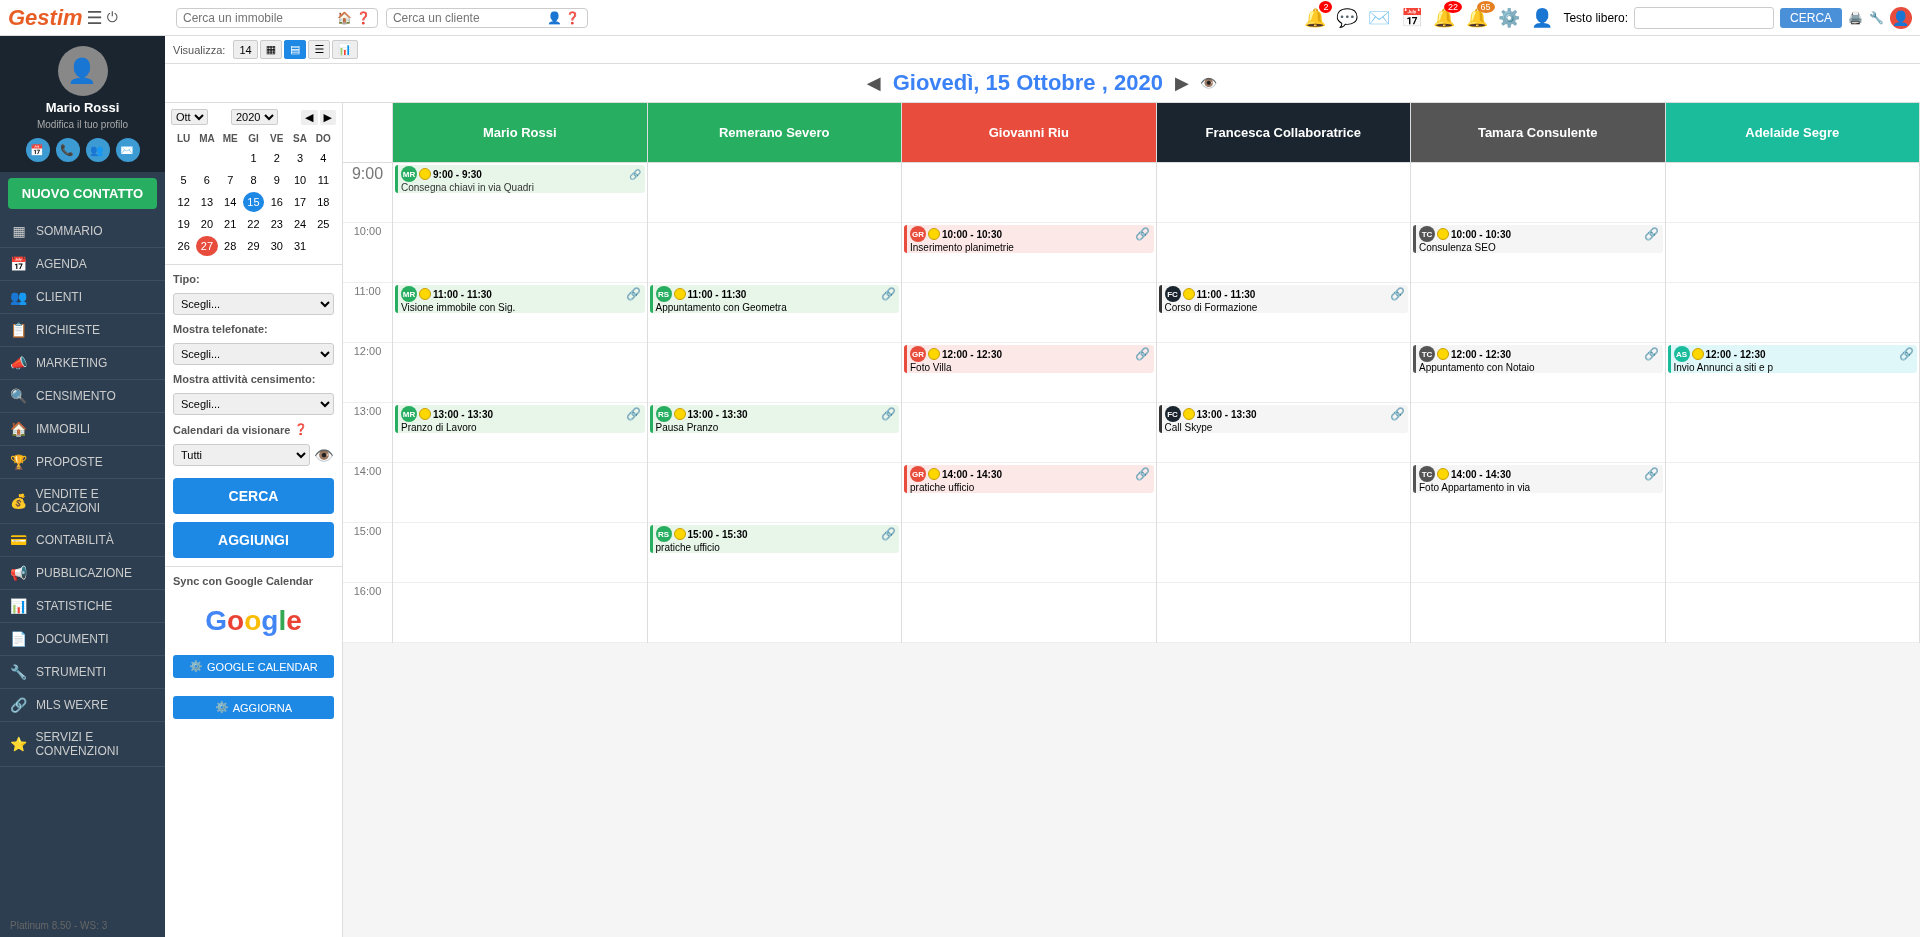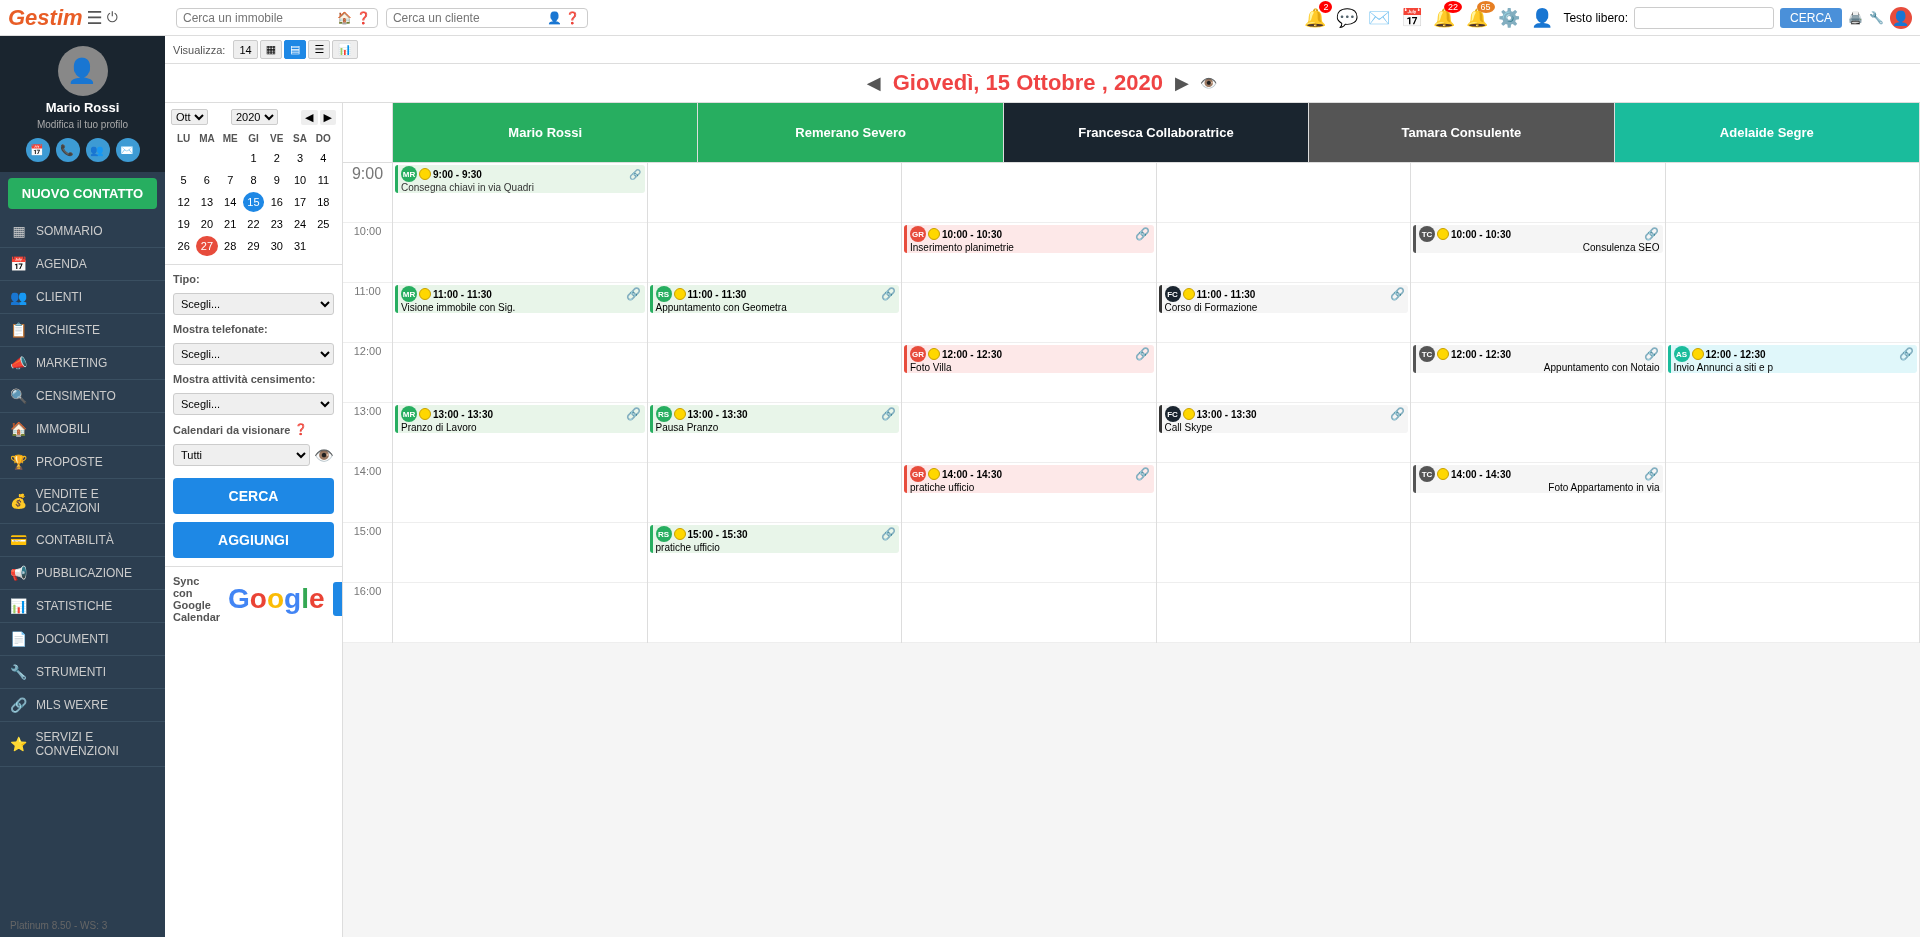--- a/index.html
+++ b/index.html
@@ -36,42 +36,42 @@
     .sidebar-item { padding: 8px 10px; display: flex; align-items: center; gap: 8px; cursor: pointer; font-size: 12px; color: #ccc; border-bottom: 1px solid #3a4f61; }
     .sidebar-item .s-icon { font-size: 14px; width: 18px; text-align: center; }
     .sidebar-version { padding: 6px 10px; font-size: 10px; color: #666; margin-top: auto; }
 
     
     .content-area { flex: 1; display: flex; flex-direction: column; overflow: hidden; background: #f5f5f5; }
 
     
     .cal-date-nav { background: #fff; border-bottom: 1px solid #ddd; display: flex; align-items: center; justify-content: center; padding: 6px; gap: 12px; }
     .nav-arrow { cursor: pointer; font-size: 18px; color: #555; background: none; border: none; }
-    .cal-title { font-size: 22px; font-weight: bold; color: #ef4444; }
+    .cal-title { font-size: 22px; font-weight: bold; color: #3b82f6; }
     .cal-eye { font-size: 14px; color: #555; cursor: pointer; }
     .left-panel { width: 178px; background: #fff; border-right: 1px solid #ddd; display: flex; flex-direction: column; flex-shrink: 0; overflow-y: auto; }
 
     
     .mini-cal { padding: 6px; border-bottom: 1px solid #ddd; }
     .mini-cal-header { display: flex; align-items: center; justify-content: space-between; margin-bottom: 4px; }
     .mini-cal-header select { font-size: 11px; border: 1px solid #ccc; border-radius: 2px; }
     .mini-cal-nav { display: flex; gap: 2px; }
     .mini-cal-nav button { border: none; background: #eee; border-radius: 2px; padding: 1px 4px; cursor: pointer; font-size: 11px; }
     .mini-cal-grid { width: 100%; }
     .mini-cal-grid th { font-size: 10px; color: #555; text-align: center; padding: 2px; }
     .mini-cal-grid td { font-size: 11px; text-align: center; padding: 2px; cursor: pointer; border-radius: 50%; width: 20px; height: 20px; }
     .mini-cal-grid td.today { background: #1e88e5; color: #fff; border-radius: 50%; }
 
     
     .filters { padding: 8px; display: flex; flex-direction: column; gap: 8px; }
     .filter-label { font-size: 11px; color: #555; font-weight: bold; }
     .filter-select { width: 100%; font-size: 11px; border: 1px solid #ccc; border-radius: 3px; padding: 3px; }
     .cerca-big-btn { background: #1e88e5; color: #fff; border: none; border-radius: 4px; padding: 10px; width: 100%; font-weight: bold; font-size: 14px; cursor: pointer; margin-top: 4px; }
     .aggiungi-btn { background: #1e88e5; color: #fff; border: none; border-radius: 4px; padding: 10px; width: 100%; font-weight: bold; font-size: 14px; cursor: pointer; }
-    .google-sync { padding: 8px; border-top: 1px solid #ddd; display: flex; flex-direction: row; gap: 8px; align-items: center; }
+    .google-sync { padding: 8px; border-top: 1px solid #ddd; display: flex; flex-direction: column; gap: 18px; }
     .google-sync-title { font-size: 11px; color: #555; font-weight: bold; }
     .google-logo { font-size: 28px; font-weight: bold; text-align: center; }
     .google-btn { display: flex; align-items: center; gap: 4px; background: #1e88e5; color: #fff; border: none; border-radius: 3px; padding: 5px 10px; font-size: 11px; cursor: pointer; width: 100%; justify-content: center; }
     .aggiorna-btn { display: flex; align-items: center; gap: 4px; background: #1e88e5; color: #fff; border: none; border-radius: 3px; padding: 5px 10px; font-size: 11px; cursor: pointer; width: 100%; justify-content: center; }
     .eye-btn { background: none; border: none; cursor: pointer; color: red; font-size: 16px; }
 
     
     .g-blue { color: #4285F4; }
     .g-red { color: #EA4335; }
     .g-yellow { color: #FBBC05; }
@@ -354,20 +354,23 @@
       <div style="flex:1;overflow:auto;display:flex;flex-direction:column;">
 
         <div style="display:flex;position:sticky;top:0;z-index:10;background:#fff;">
           <div style="width:50px;flex-shrink:0;border-right:1px solid #ddd;border-bottom:1px solid #ddd;height:60px;"></div>
           <div style="flex:1;min-width:140px;background:#27ae60;border-right:1px solid #ddd;border-bottom:1px solid #ddd;height:60px;display:flex;flex-direction:column;justify-content:center;align-items:center;">
             <span style="font-weight:bold;font-size:13px;color:#fff;">Mario Rossi</span>
           </div>
           <div style="flex:1;min-width:140px;background:#27ae60;border-right:1px solid #ddd;border-bottom:1px solid #ddd;height:60px;display:flex;flex-direction:column;justify-content:center;align-items:center;">
             <span style="font-weight:bold;font-size:13px;color:#fff;">Remerano Severo</span>
           </div>
+          <div style="flex:1;min-width:140px;background:#e74c3c;border-right:1px solid #ddd;border-bottom:1px solid #ddd;height:60px;display:flex;flex-direction:column;justify-content:center;align-items:center;">
+            <span style="font-weight:bold;font-size:13px;color:#fff;">Giovanni Riu</span>
+          </div>
           <div style="flex:1;min-width:160px;background:#1a252f;border-right:1px solid #ddd;border-bottom:1px solid #ddd;height:60px;display:flex;flex-direction:column;justify-content:center;align-items:center;">
             <span style="font-weight:bold;font-size:13px;color:#fff;">Francesca Collaboratrice</span>
           </div>
           <div style="flex:1;min-width:160px;background:#555;border-right:1px solid #ddd;border-bottom:1px solid #ddd;height:60px;display:flex;flex-direction:column;justify-content:center;align-items:center;">
             <span style="font-weight:bold;font-size:13px;color:#fff;">Tamara Consulente</span>
           </div>
           <div style="flex:1;min-width:140px;background:#1abc9c;border-right:1px solid #ddd;border-bottom:1px solid #ddd;height:60px;display:flex;flex-direction:column;justify-content:center;align-items:center;">
             <span style="font-weight:bold;font-size:13px;color:#fff;">Adelaide Segre</span>
           </div>
         </div>
@@ -534,21 +537,21 @@
                   <span style="margin-left:auto;">🔗</span>
                 </div>
                 <div style="font-size:10px;">Call Skype</div>
               </div>
             </div>
             <div style="height:60px;border-bottom:1px solid #eee;"></div>
             <div style="height:60px;border-bottom:1px solid #eee;"></div>
             <div style="height:60px;border-bottom:1px solid #eee;"></div>
           </div>
 
-          <div style="flex:1;min-width:160px;border-right:1px solid #ddd;position:relative;background:#fff;text-align:right;">
+          <div style="flex:1;min-width:160px;border-right:1px solid #ddd;position:relative;background:#fff;">
             <div style="height:60px;border-bottom:1px solid #eee;"></div>
             <div style="height:60px;border-bottom:1px solid #eee;position:relative;">
               <div style="position:absolute;top:2px;left:2px;right:2px;height:28px;background:#f5f5f5;border-left:3px solid #555;border-radius:3px;padding:1px 3px;cursor:pointer;">
                 <div style="display:flex;align-items:center;gap:2px;">
                   <span style="width:16px;height:16px;border-radius:50%;background:#555;display:inline-flex;align-items:center;justify-content:center;font-size:8px;color:#fff;font-weight:bold;">TC</span>
                   <span style="width:12px;height:12px;border-radius:50%;background:gold;border:1px solid #c8a000;"></span>
                   <span style="font-size:10px;font-weight:bold;">10:00 - 10:30</span>
                   <span style="margin-left:auto;">🔗</span>
                 </div>
                 <div style="font-size:10px;">Consulenza SEO</div>

